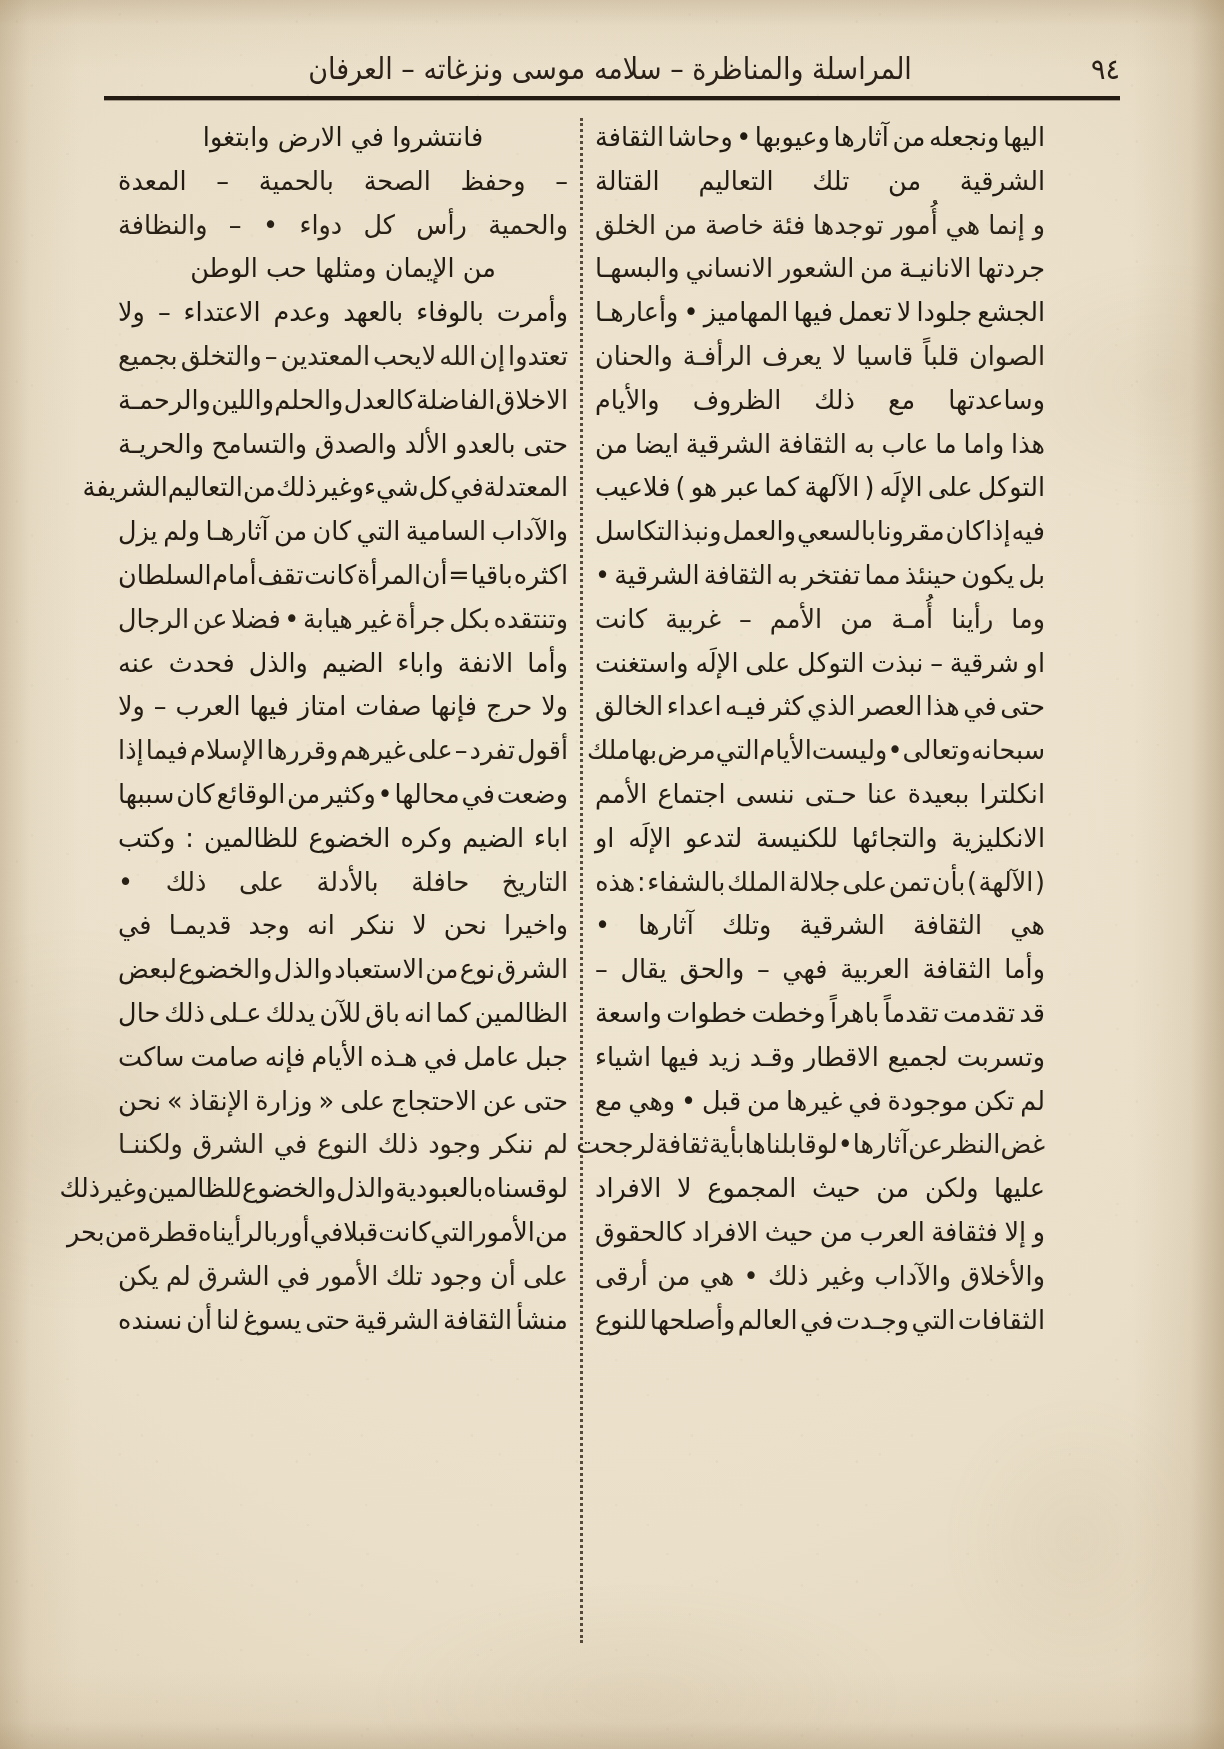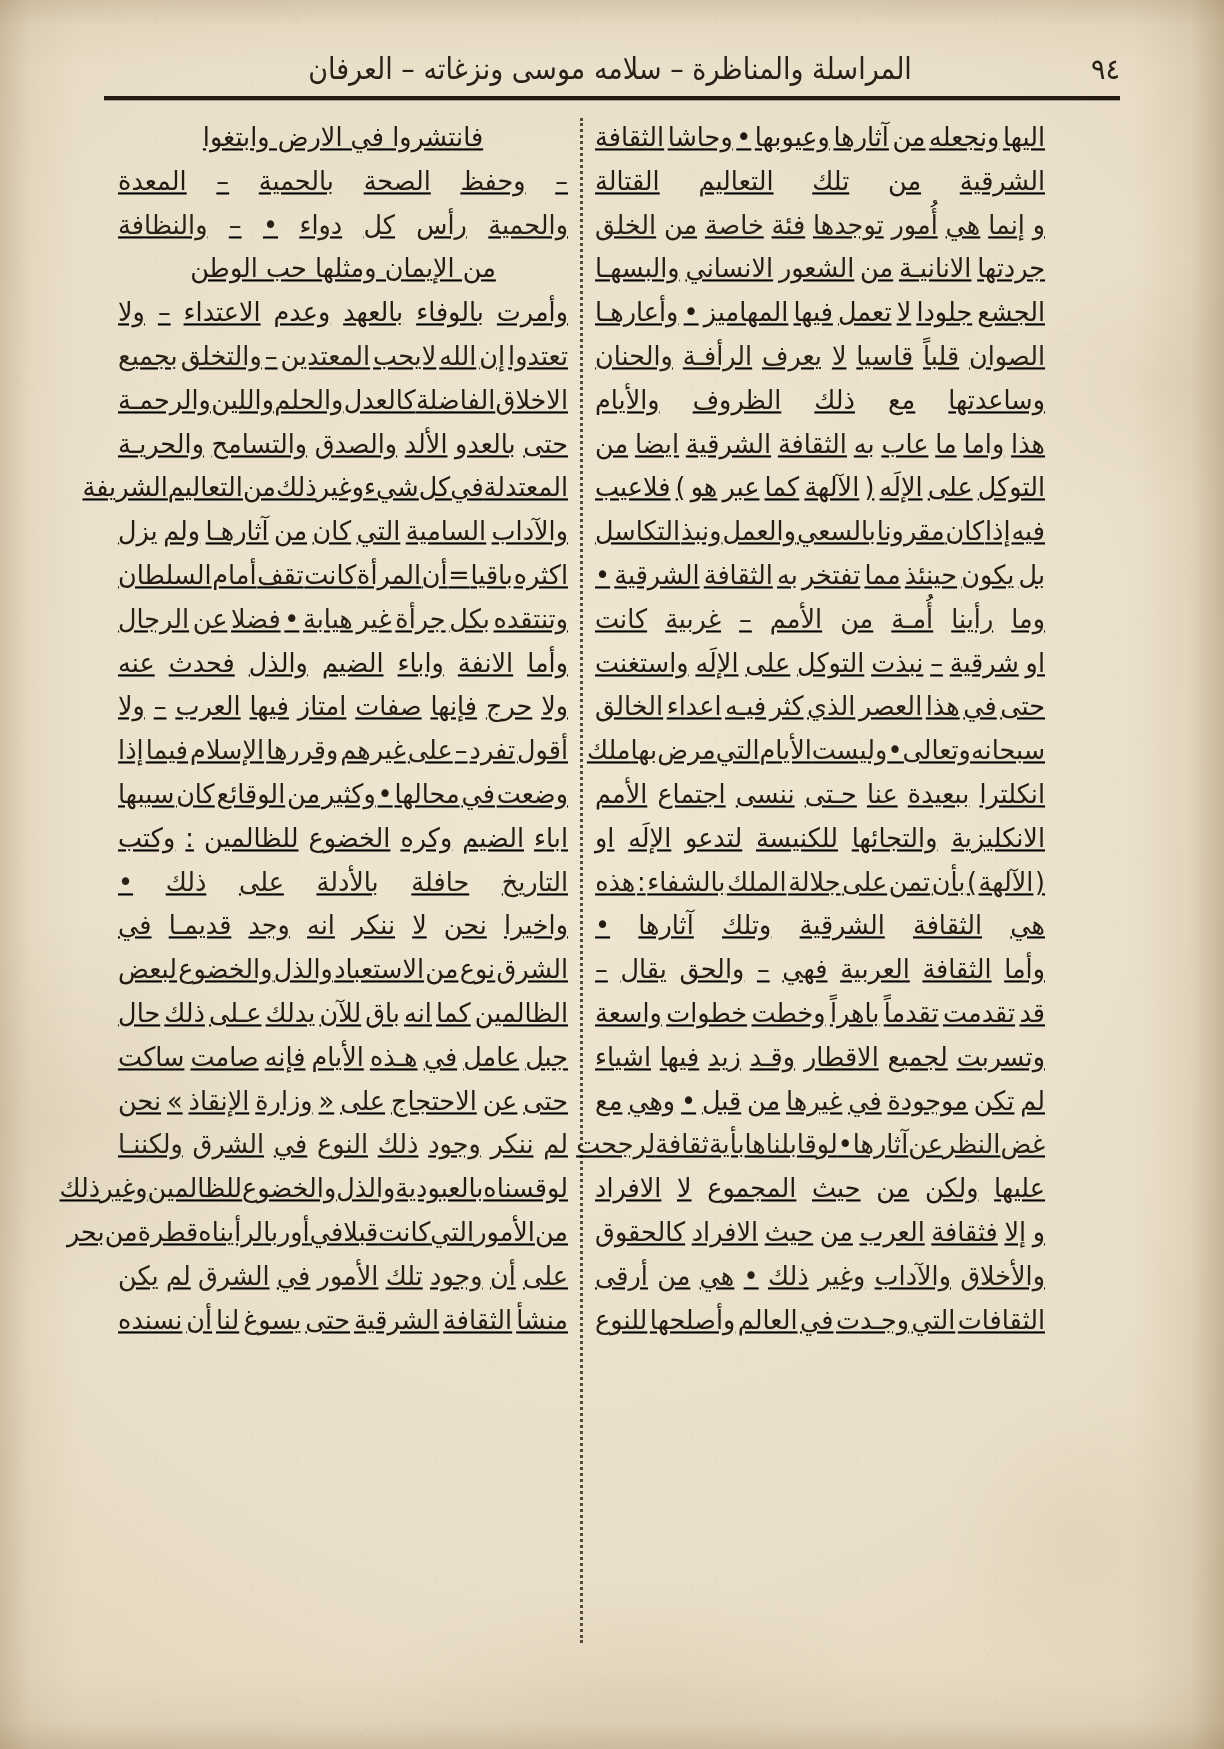--- a/index.html
+++ b/index.html
@@ -105,21 +105,20 @@
   
   .columns {
     position: absolute;
     top: 116px;
     left: 100px;
     right: 100px;
     bottom: 96px;
     display: flex;
     flex-direction: row-reverse;
     direction: rtl;
-    text-decoration: underline;
   }
   .col {
     width: 470px;
     box-sizing: border-box;
   }
   .col-right { padding-left: 18px; padding-right: 2px; }
   .col-left  { padding-right: 18px; padding-left: 2px; }
 
   .col-rule {
     width: 0;

